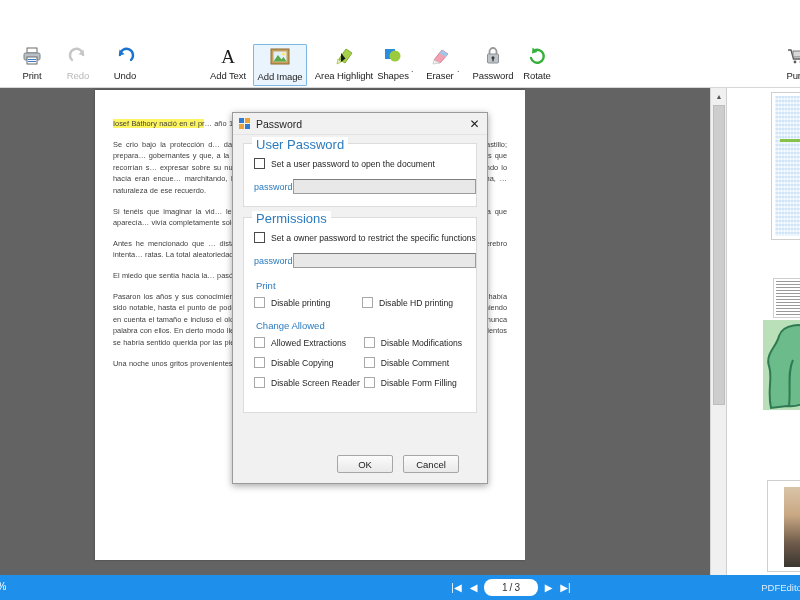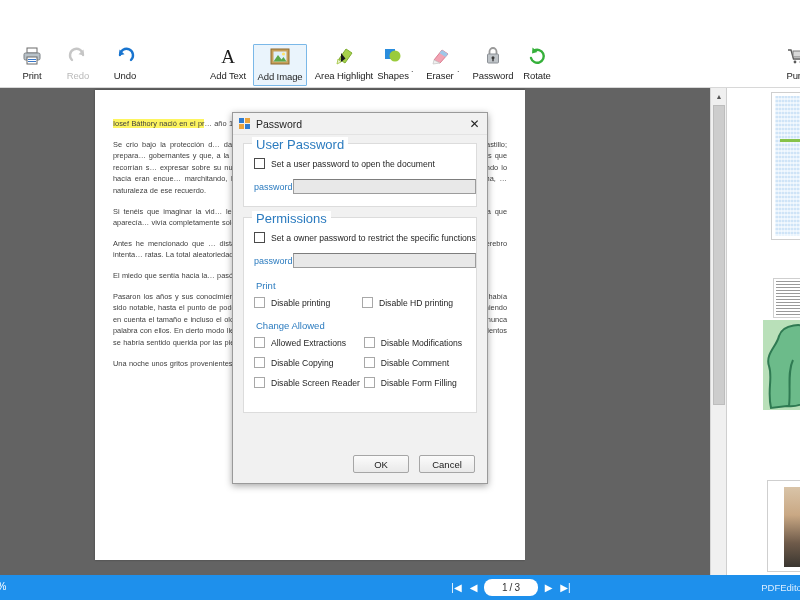--- a/index.html
+++ b/index.html
@@ -186,21 +186,21 @@
   .pwinput {
     flex: 1; height: 15px; background: #e8e8e8;
     border: 1px solid #9c9c9c; border-top-color: #7d7d7d;
   }
 
   .grid2 { display: grid; grid-template-columns: 1fr 1fr; row-gap: 9px; column-gap: 4px; }
   .grid2 .cbrow { margin: 0; }
 
   .dlg-actions {
     position: absolute; left: 0; right: 0; bottom: 10px;
-    display: flex; justify-content: flex-end; gap: 10px; padding-right: 12px;
+    display: flex; justify-content: flex-end; gap: 10px; padding-right: 28px;
   }
   .btn {
     width: 56px; height: 18px; font-size: 9.5px; color: #1a1a1a;
     background: linear-gradient(to bottom,#fbfbfb,#e9e9e9);
     border: 1px solid #a6a6a6; border-radius: 2px;
     display:flex; align-items:center; justify-content:center; cursor: default;
   }
 </style>
 </head>
 <body>

